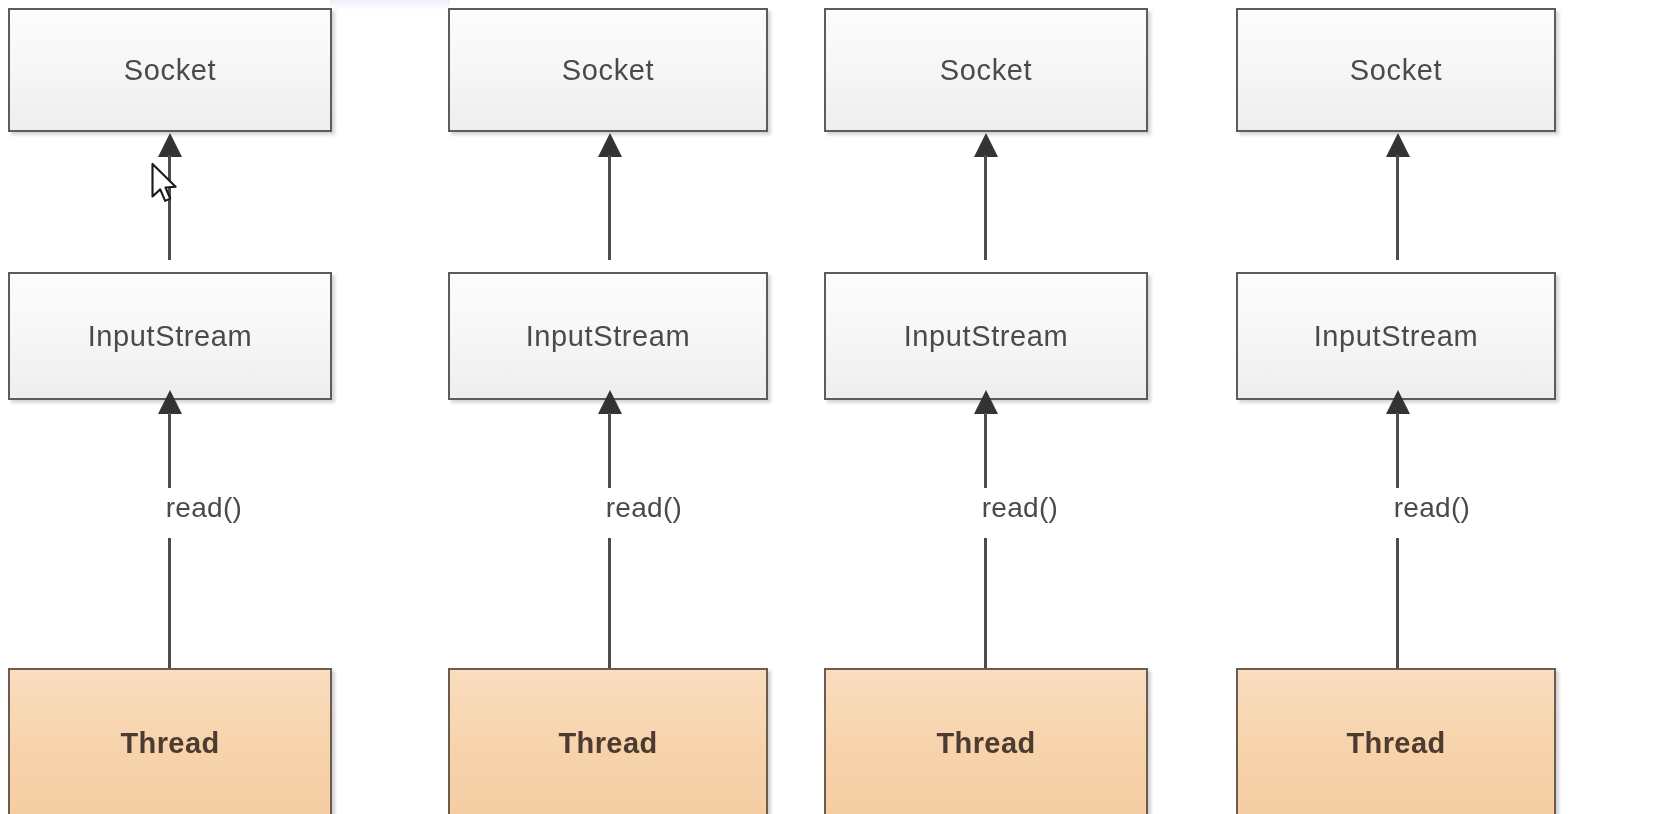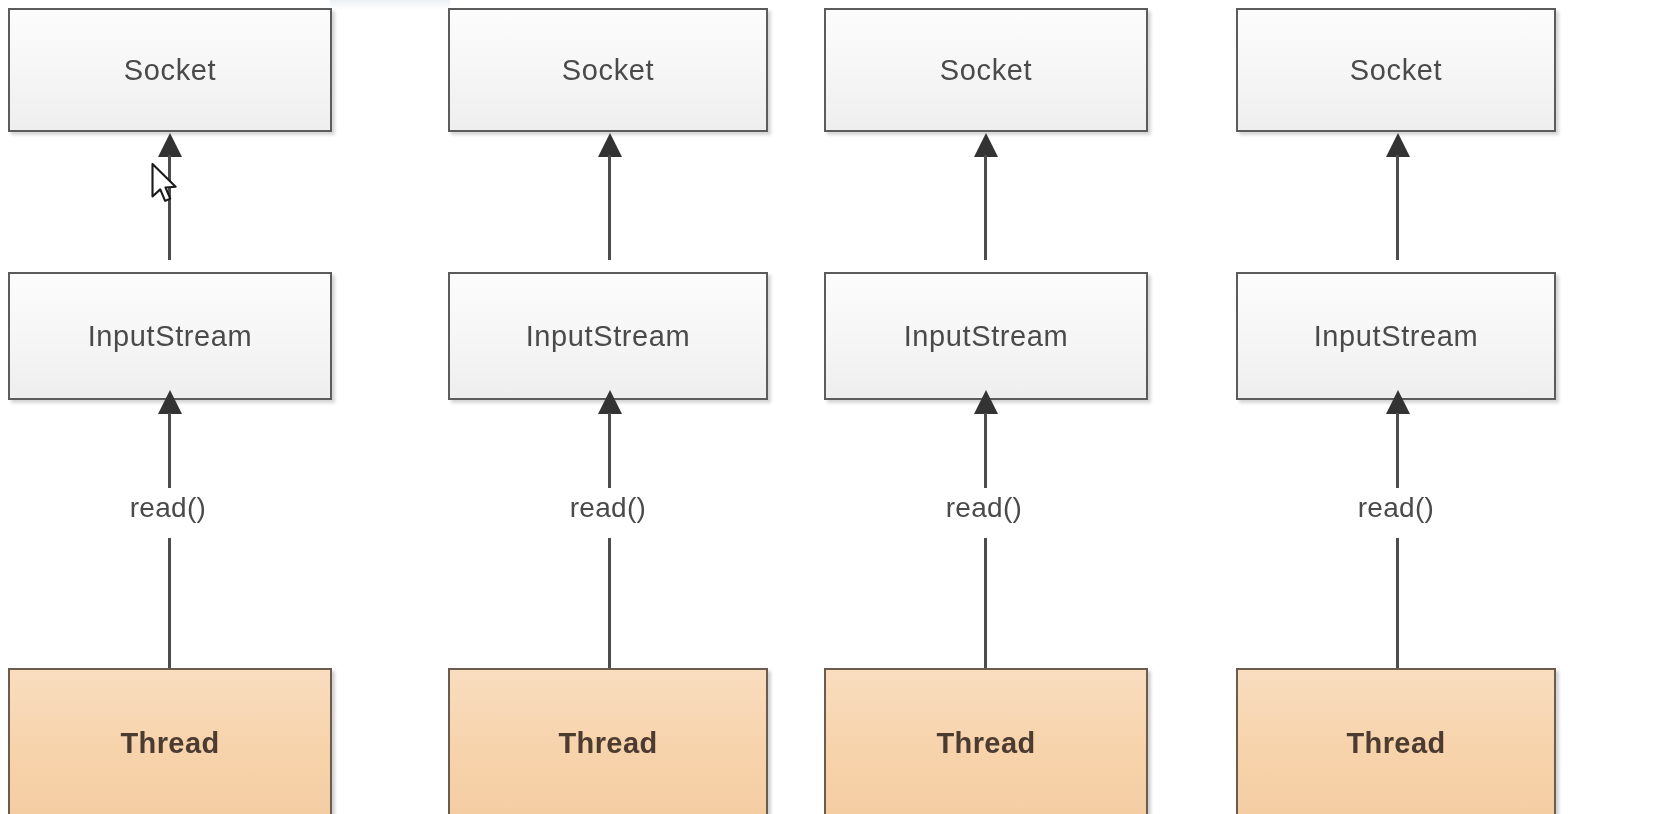--- a/index.html
+++ b/index.html
@@ -89,20 +89,21 @@
   .arrow.to-inputstream { top: 390px; }
 
   .edge-label {
     position: absolute;
     top: 492px;
     font-size: 28px;
     color: #4a4a4a;
     white-space: nowrap;
     transform: translateX(-50%);
     letter-spacing: .3px;
+    margin-left: 36px;
   }
 
   
   .cursor {
     position: absolute;
     width: 30px;
     height: 44px;
     pointer-events: none;
   }
 </style>

